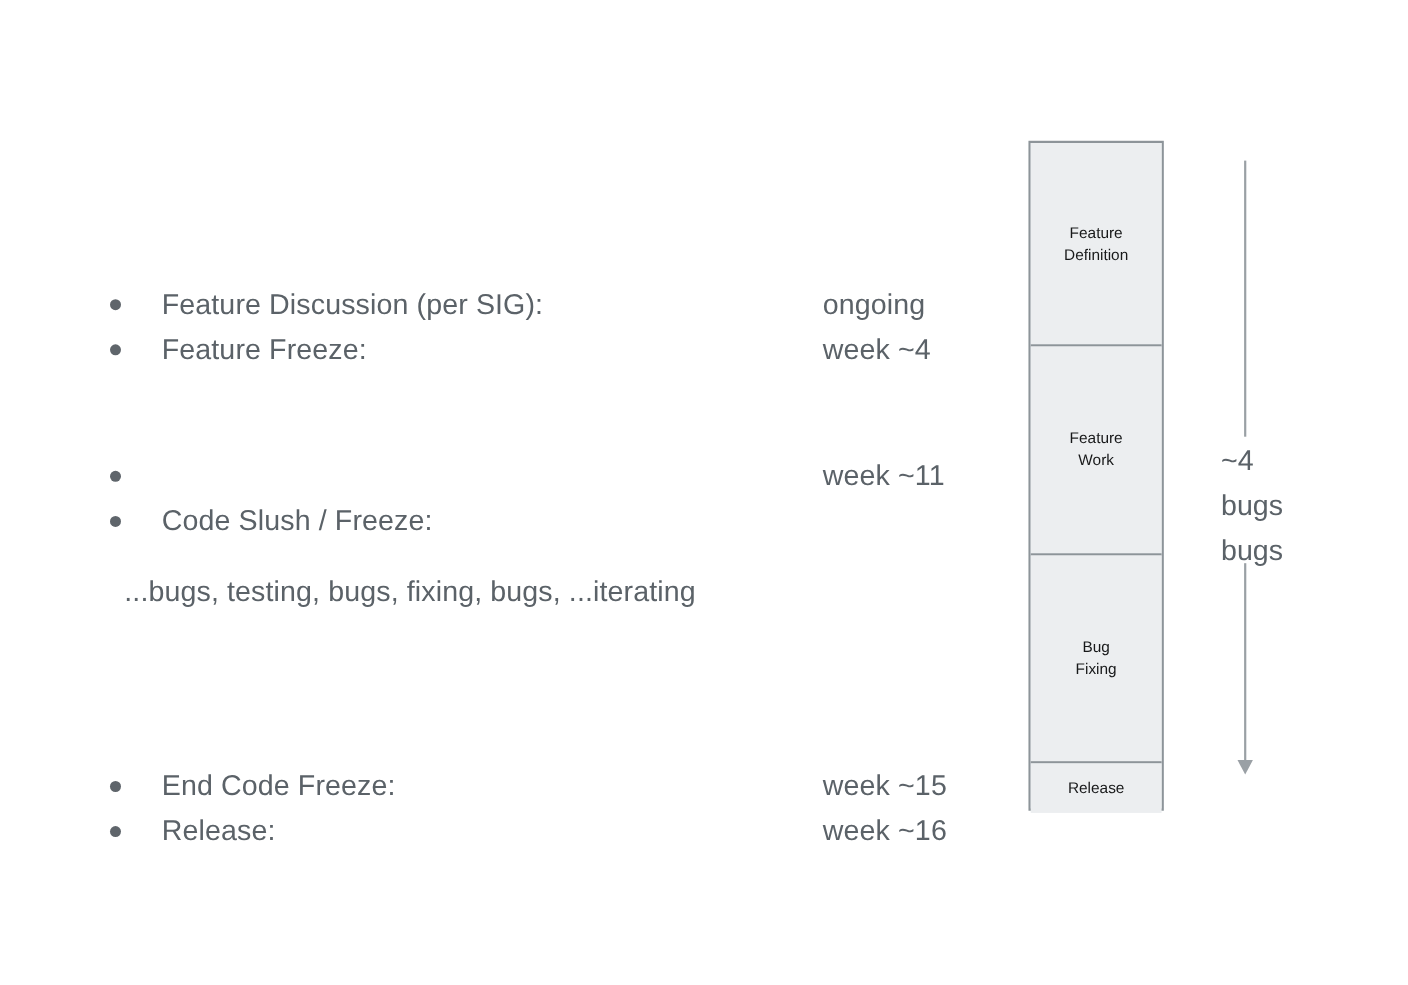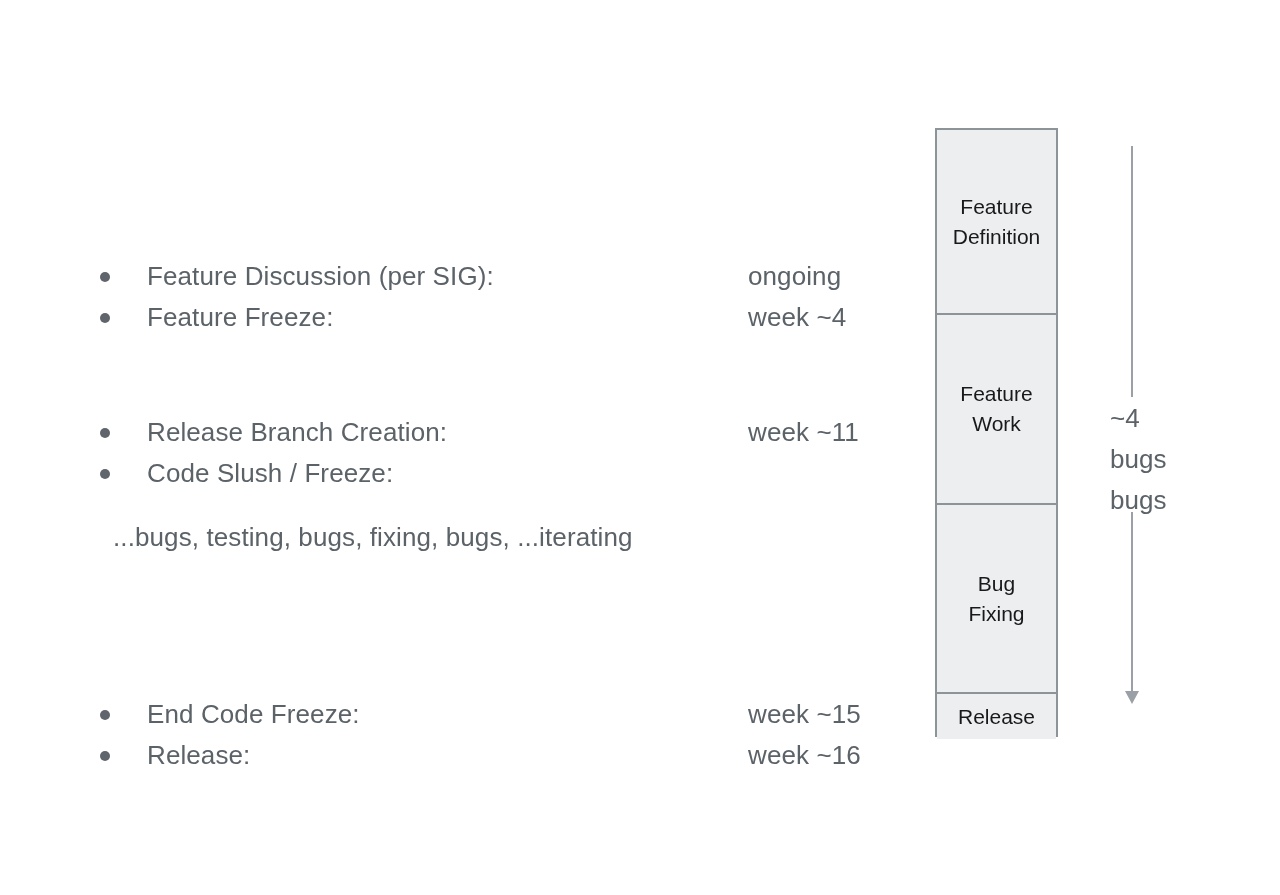--- a/index.html
+++ b/index.html
@@ -99,21 +99,21 @@
     background: #eceef0;
     border-bottom: 2px solid #8d9499;
     display: flex;
     align-items: center;
     justify-content: center;
     text-align: center;
   }
   .phase-cell:last-child { border-bottom: none; }
 
   .phase-cell-label {
-    font-size: 21px;
+    font-size: 14px;
     line-height: 1.42;
     color: #18191a;
     padding: 0 4px;
   }
 
   
   #cycle-arrow {
     position: absolute;
     left: 1088px;
     top: 140px;
@@ -166,21 +166,20 @@
     <div class="milestone-row">
       <span class="bullet-dot"></span>
       <span class="milestone-label">Feature Freeze:</span>
       <span class="milestone-value">week ~4</span>
     </div>
   </div>
 
   <div class="milestone-group" id="group-branch">
     <div class="milestone-row">
       <span class="bullet-dot"></span>
-      <span class="milestone-label">Release Branch Creation:</span>
       <span class="milestone-value">week ~11</span>
     </div>
     <div class="milestone-row">
       <span class="bullet-dot"></span>
       <span class="milestone-label">Code Slush / Freeze:</span>
     </div>
   </div>
 
   <div id="iterating-note">...bugs, testing, bugs, fixing, bugs, ...iterating</div>
 

